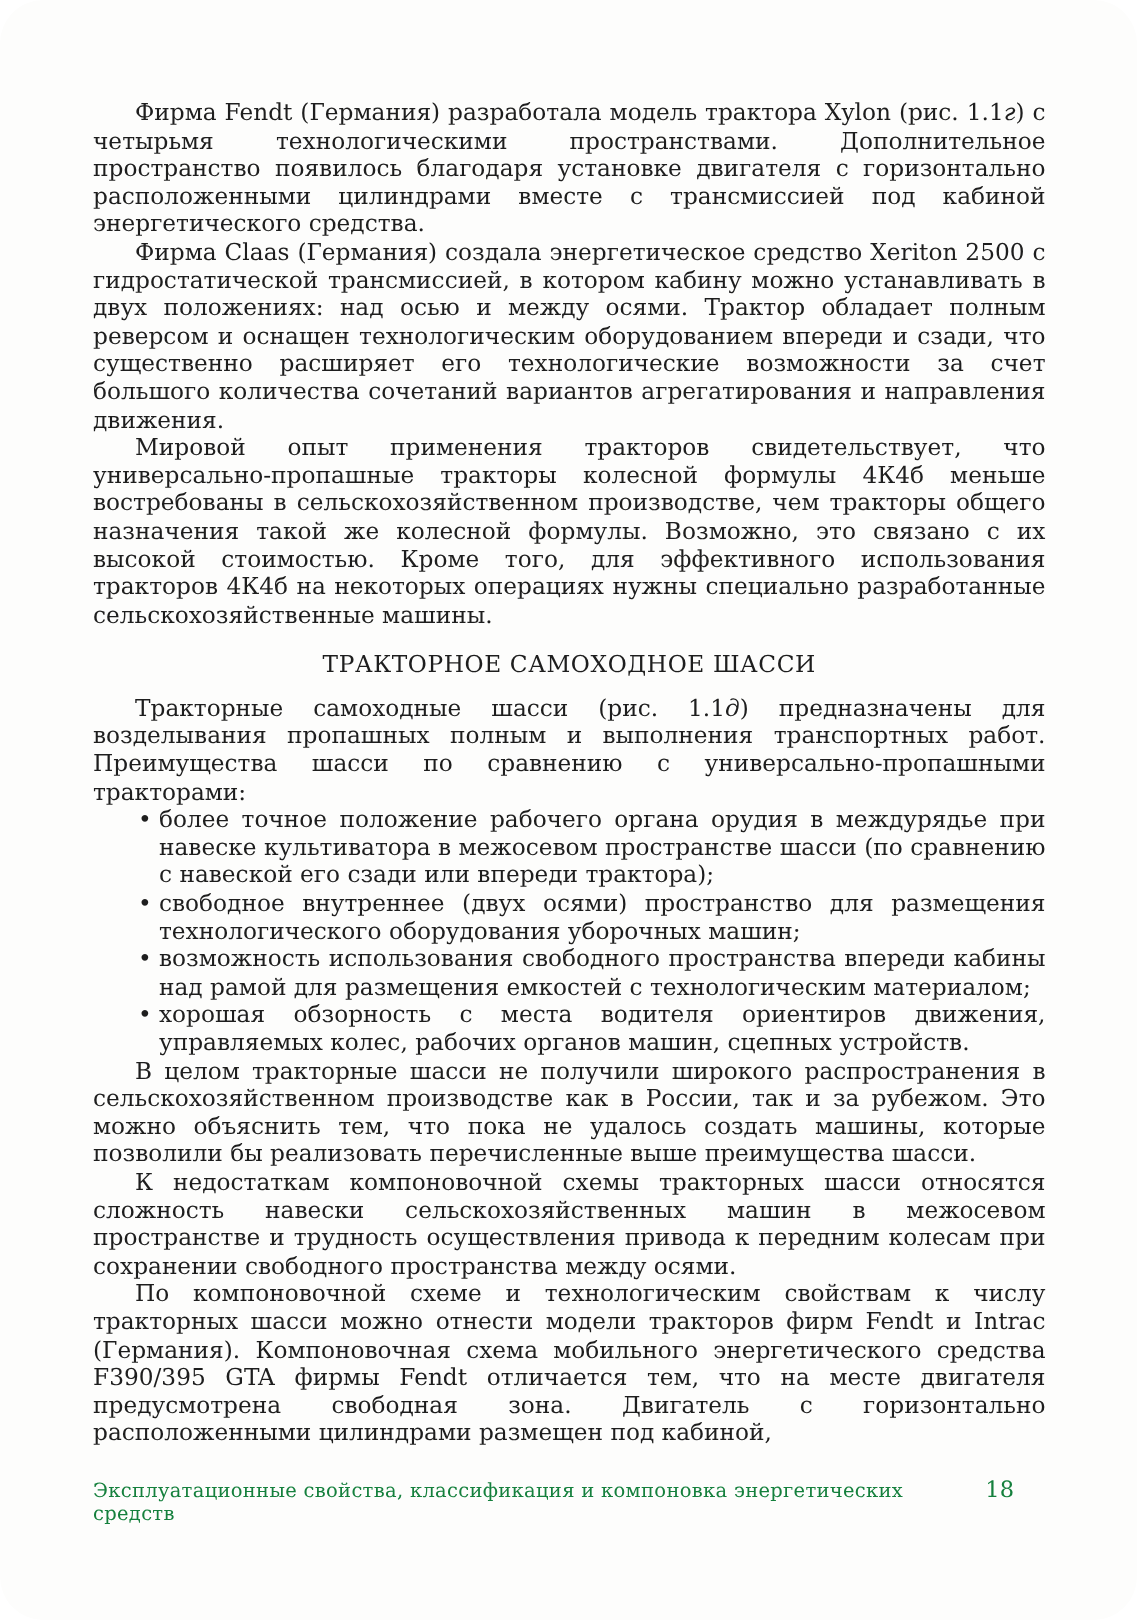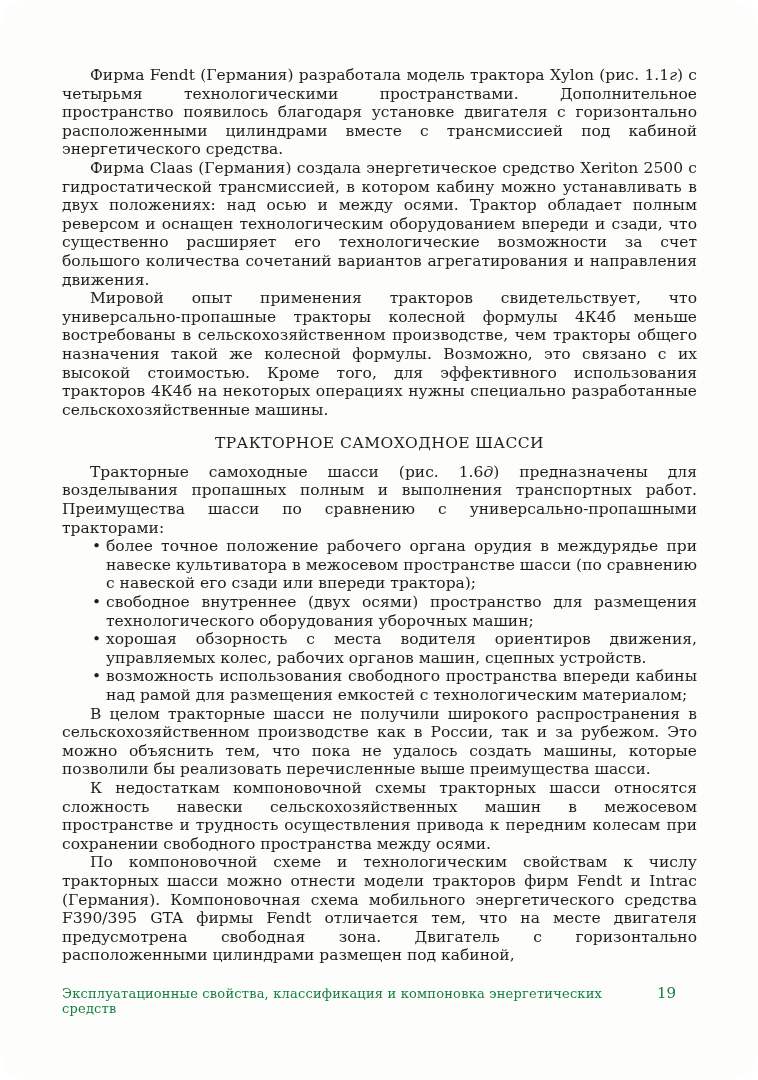--- a/index.html
+++ b/index.html
@@ -68,34 +68,34 @@
   <div class="content">
 
     <p class="para"><span>Фирма Fendt (Германия) разработала модель трактора Xylon (рис. 1.1</span><span class="ital">г</span><span>) с четырьмя технологическими пространствами. Дополнительное пространство появилось благодаря установке двигателя с горизонтально расположенными цилиндрами вместе с трансмиссией под кабиной энергетического средства.</span></p>
 
     <p class="para">Фирма Claas (Германия) создала энергетическое средство Xeriton 2500 с гидростатической трансмиссией, в котором кабину можно устанавливать в двух положениях: над осью и между осями. Трактор обладает полным реверсом и оснащен технологическим оборудованием впереди и сзади, что существенно расширяет его технологические возможности за счет большого количества сочетаний вариантов агрегатирования и направления движения.</p>
 
     <p class="para">Мировой опыт применения тракторов свидетельствует, что универсально-пропашные тракторы колесной формулы 4К4б меньше востребованы в сельскохозяйственном производстве, чем тракторы общего назначения такой же колесной формулы. Возможно, это связано с их высокой стоимостью. Кроме того, для эффективного использования тракторов 4К4б на некоторых операциях нужны специально разработанные сельскохозяйственные машины.</p>
 
     <h2 class="heading">ТРАКТОРНОЕ САМОХОДНОЕ ШАССИ</h2>
 
-    <p class="para"><span>Тракторные самоходные шасси (рис. 1.6</span><span class="ital">д</span><span>) предназначены для возделывания пропашных полным и выполнения транспортных работ. Преимущества шасси по сравнению с универсально-пропашными тракторами:</span></p>
+    <p class="para"><span>Тракторные самоходные шасси (рис. 1.1</span><span class="ital">д</span><span>) предназначены для возделывания пропашных полным и выполнения транспортных работ. Преимущества шасси по сравнению с универсально-пропашными тракторами:</span></p>
 
     <ul class="bullets">
       <li><span>более точное положение рабочего органа орудия в междурядье при навеске культиватора в межосевом пространстве шасси (по сравнению с навеской его сзади или впереди трактора);</span></li>
       <li><span>свободное внутреннее (двух осями) пространство для размещения технологического оборудования уборочных машин;</span></li>
+      <li><span>возможность использования свободного пространства впереди кабины над рамой для размещения емкостей с технологическим материалом;</span></li>
       <li><span>хорошая обзорность с места водителя ориентиров движения, управляемых колес, рабочих органов машин, сцепных устройств.</span></li>
-      <li><span>возможность использования свободного пространства впереди кабины над рамой для размещения емкостей с технологическим материалом;</span></li>
     </ul>
 
     <p class="para">В целом тракторные шасси не получили широкого распространения в сельскохозяйственном производстве как в России, так и за рубежом. Это можно объяснить тем, что пока не удалось создать машины, которые позволили бы реализовать перечисленные выше преимущества шасси.</p>
 
     <p class="para">К недостаткам компоновочной схемы тракторных шасси относятся сложность навески сельскохозяйственных машин в межосевом пространстве и трудность осуществления привода к передним колесам при сохранении свободного пространства между осями.</p>
 
     <p class="para">По компоновочной схеме и технологическим свойствам к числу тракторных шасси можно отнести модели тракторов фирм Fendt и Intrac (Германия). Компоновочная схема мобильного энергетического средства F390/395 GTA фирмы Fendt отличается тем, что на месте двигателя предусмотрена свободная зона. Двигатель с горизонтально расположенными цилиндрами размещен под кабиной,</p>
 
   </div>
 
   <div class="footer">
     <span class="footer-text">Эксплуатационные свойства, классификация и компоновка энергетических средств</span>
-    <span class="page-number">19</span>
+    <span class="page-number">18</span>
   </div>
 </div>
 
 </body></html>

